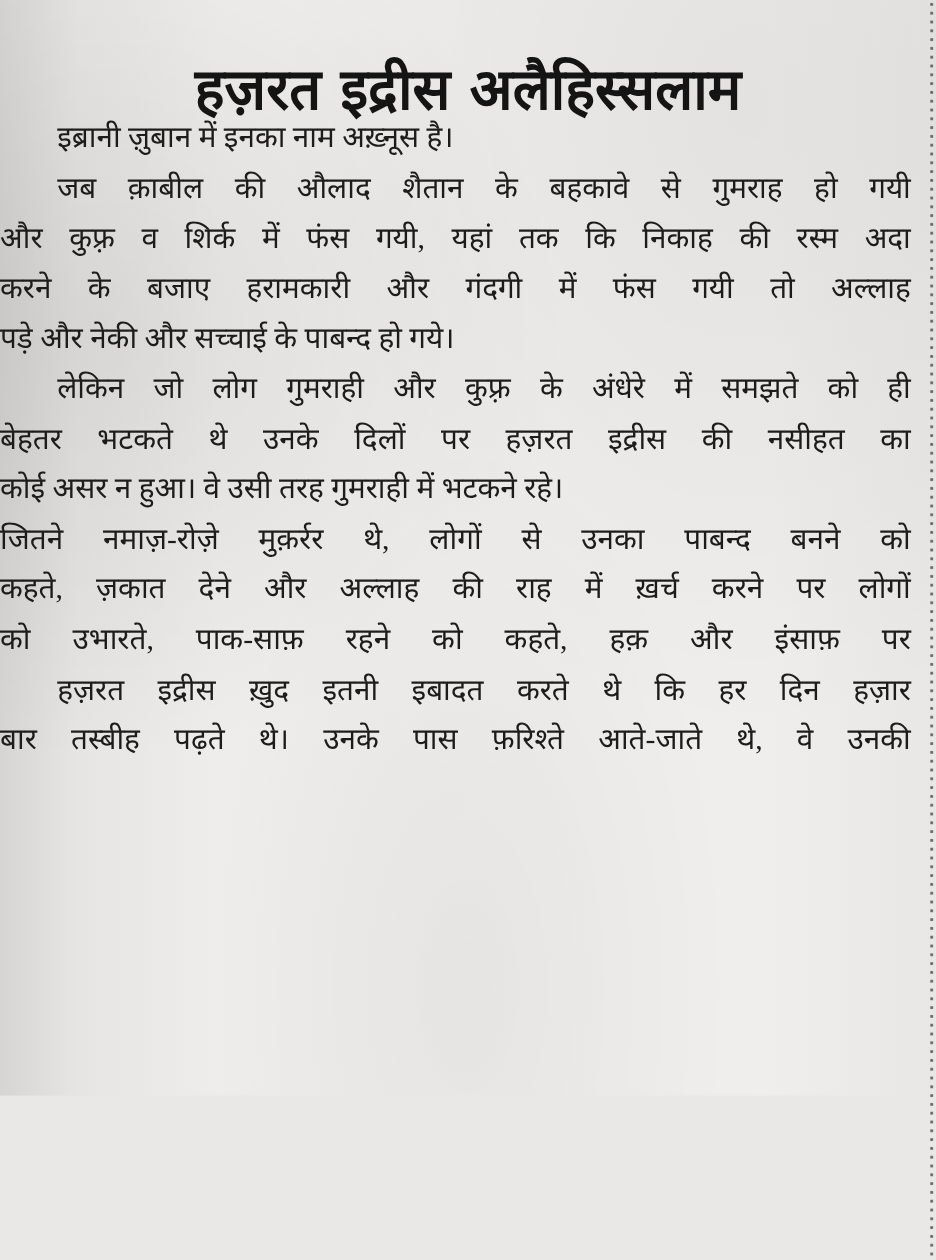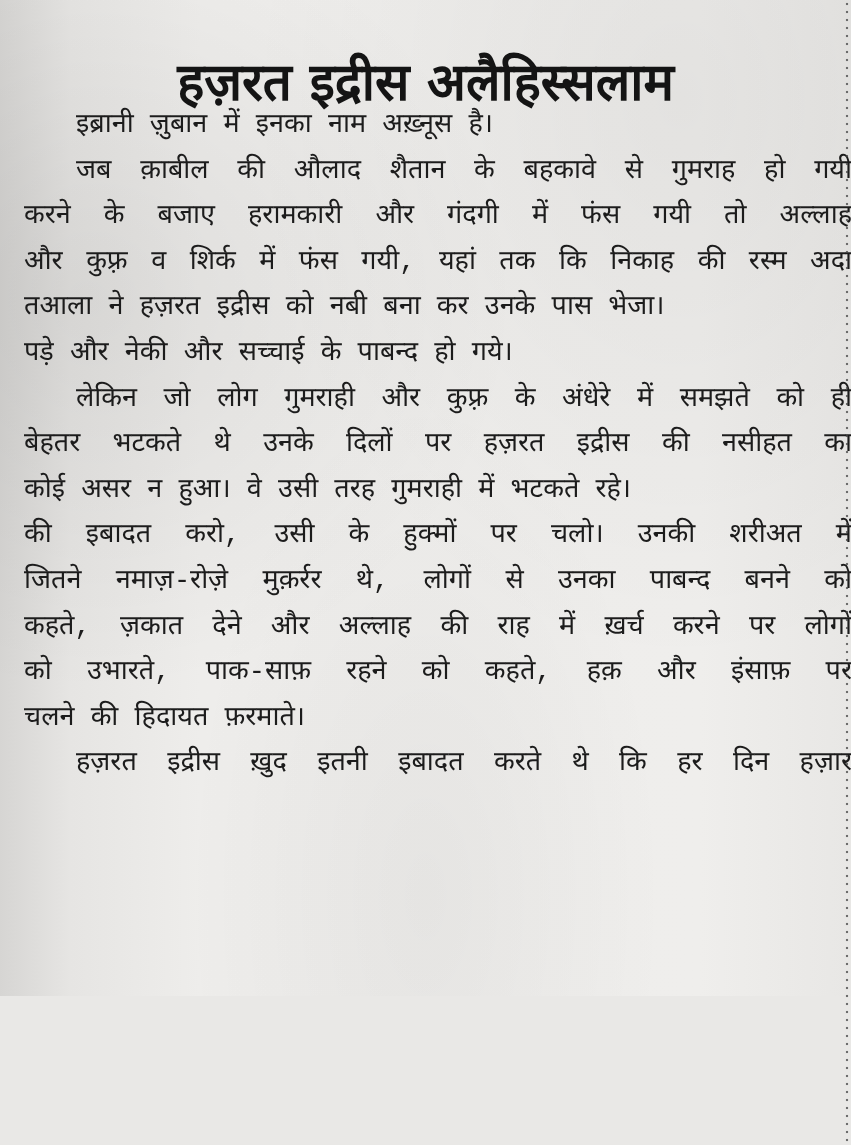--- a/index.html
+++ b/index.html
@@ -35,23 +35,23 @@
       font-size: 52px;
       font-weight: bold;
       line-height: 70px;
       color: #141414;
       letter-spacing: 0px;
       transform: scaleX(0.98);
     }
     .body-text {
       position: absolute;
       top: 103px;
-      left: 24px;
+      left: 0;
       width: 828px;
-      font-family: Liberation Mono, monospace;
+      font-family: Liberation Serif, serif;
       font-size: 27px;
       line-height: 45.6px;
       color: #1c1c1c;
     }
     .line {
       display: block;
       white-space: nowrap;
       text-align: justify;
       text-align-last: justify;
       height: 45.6px;
@@ -76,29 +76,27 @@
   </style>
 </head>
 <body>
 
 <div class="page">
   <h1 class="title">हज़रत इद्रीस अलैहिस्सलाम</h1>
 
   <div class="body-text">
     <span class="line indent last">इब्रानी ज़ुबान में इनका नाम अख़्नूस है।</span>
     <span class="line indent">जब क़ाबील की औलाद शैतान के बहकावे से गुमराह हो गयी</span>
+    <span class="line">और कुफ़्र व शिर्क में फंस गयी, यहां तक कि निकाह की रस्म अदा</span>
     <span class="line">करने के बजाए हरामकारी और गंदगी में फंस गयी तो अल्लाह</span>
-    <span class="line">और कुफ़्र व शिर्क में फंस गयी, यहां तक कि निकाह की रस्म अदा</span>
-    <span class="line last">तआला ने हज़रत इद्रीस को नबी बना कर उनके पास भेजा।</span>
     <span class="line last">पड़े और नेकी और सच्चाई के पाबन्द हो गये।</span>
     <span class="line indent">लेकिन जो लोग गुमराही और कुफ़्र के अंधेरे में समझते को ही</span>
     <span class="line">बेहतर भटकते थे उनके दिलों पर हज़रत इद्रीस की नसीहत का</span>
-    <span class="line last">कोई असर न हुआ। वे उसी तरह गुमराही में भटकते रहे।</span>
-    <span class="line">की इबादत करो, उसी के हुक्मों पर चलो। उनकी शरीअत में</span>
+    <span class="line last">कोई असर न हुआ। वे उसी तरह गुमराही में भटकने रहे।</span>
     <span class="line">जितने नमाज़-रोज़े मुक़र्रर थे, लोगों से उनका पाबन्द बनने को</span>
     <span class="line">कहते, ज़कात देने और अल्लाह की राह में ख़र्च करने पर लोगों</span>
     <span class="line">को उभारते, पाक-साफ़ रहने को कहते, हक़ और इंसाफ़ पर</span>
-    <span class="line last">चलने की हिदायत फ़रमाते।</span>
     <span class="line indent">हज़रत इद्रीस ख़ुद इतनी इबादत करते थे कि हर दिन हज़ार</span>
+    <span class="line">बार तस्बीह पढ़ते थे। उनके पास फ़रिश्ते आते-जाते थे, वे उनकी</span>
   </div>
 
   <div class="edge"></div>
 </div>
 
 </body></html>

